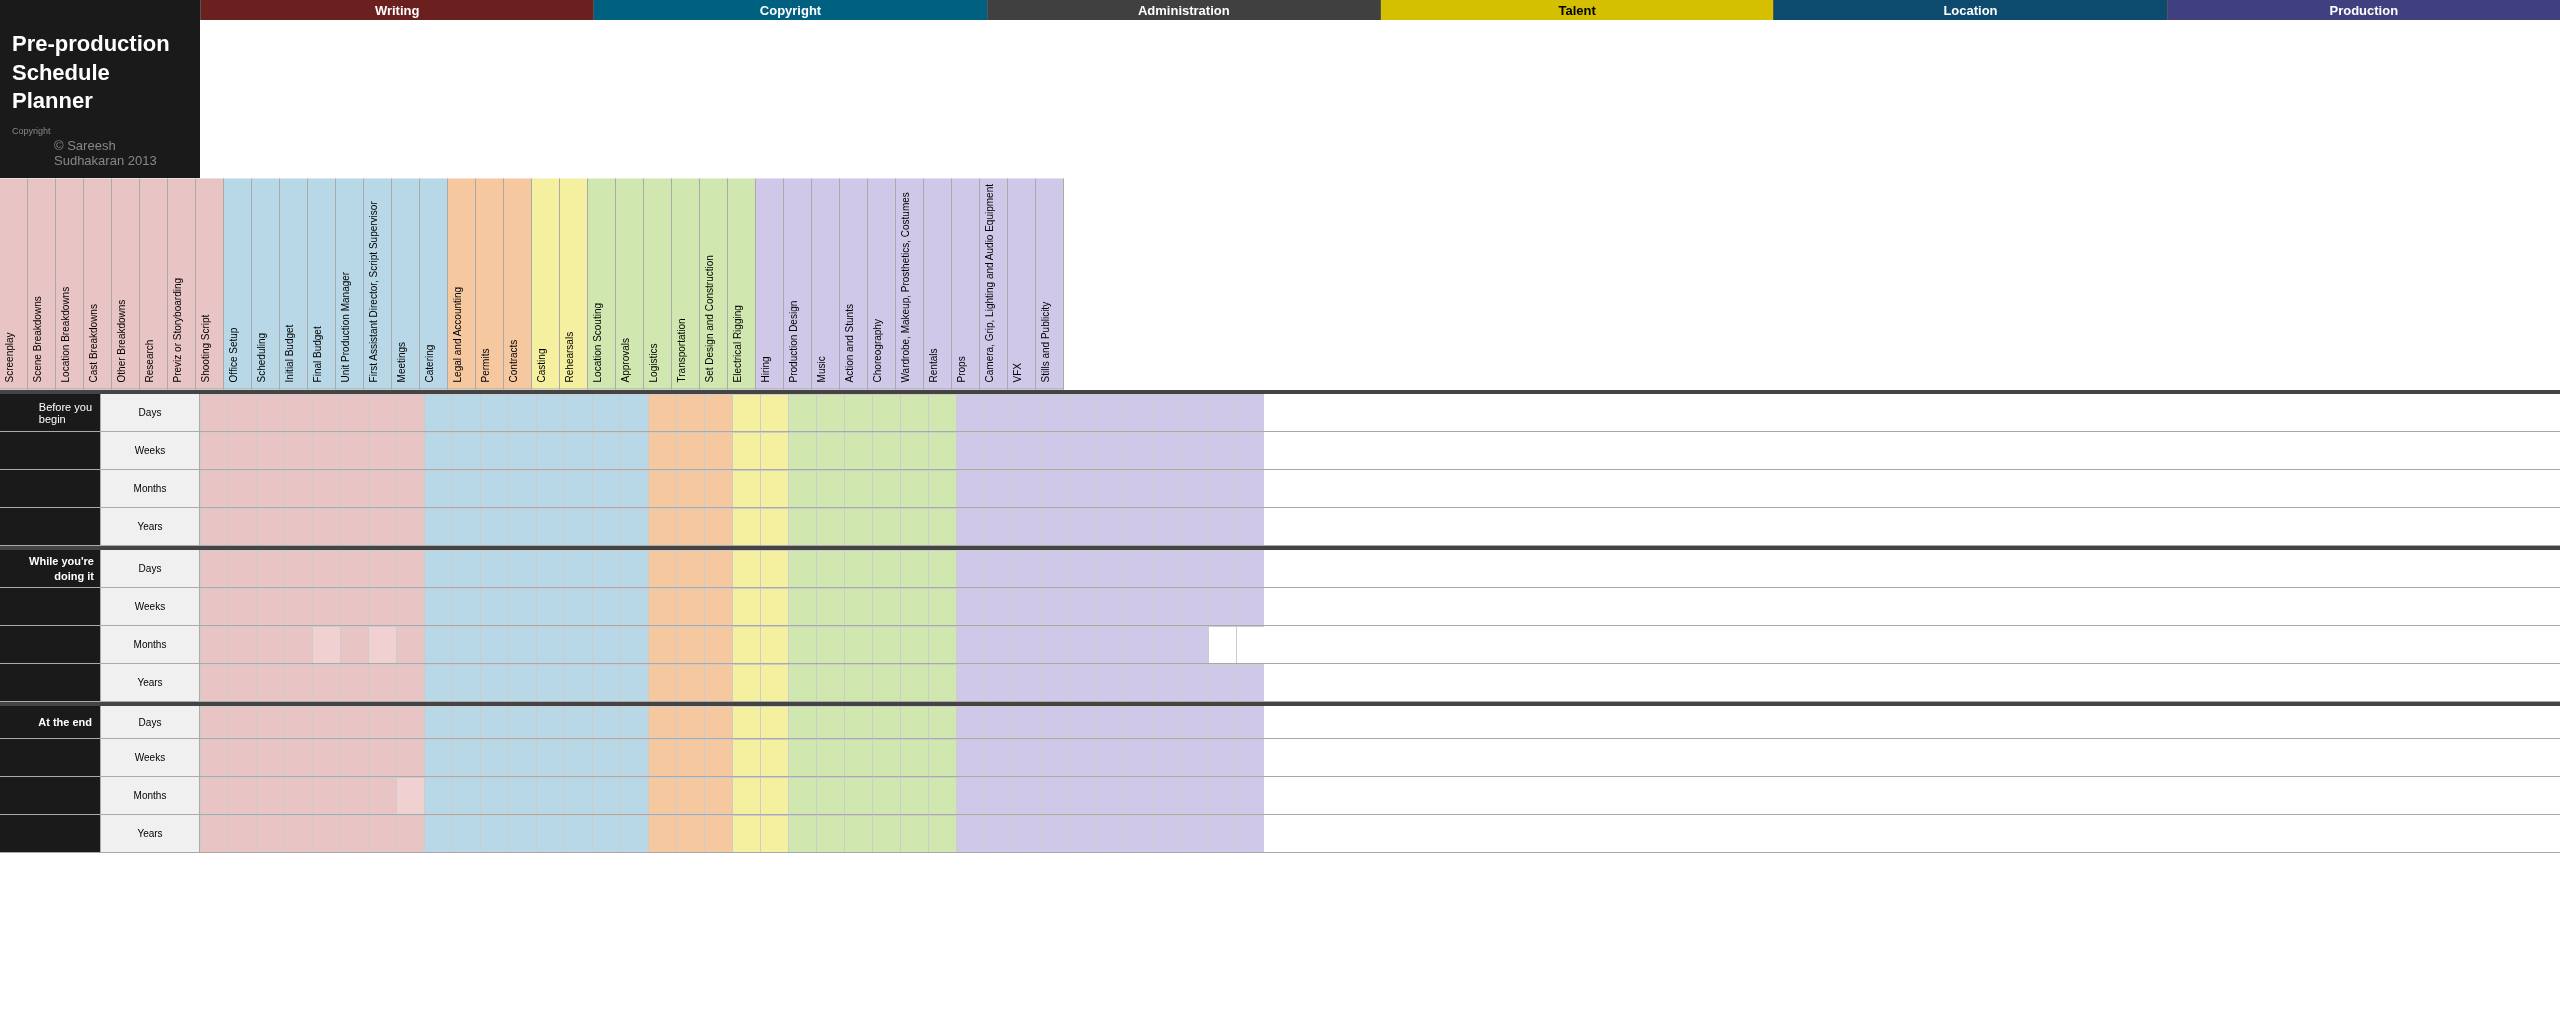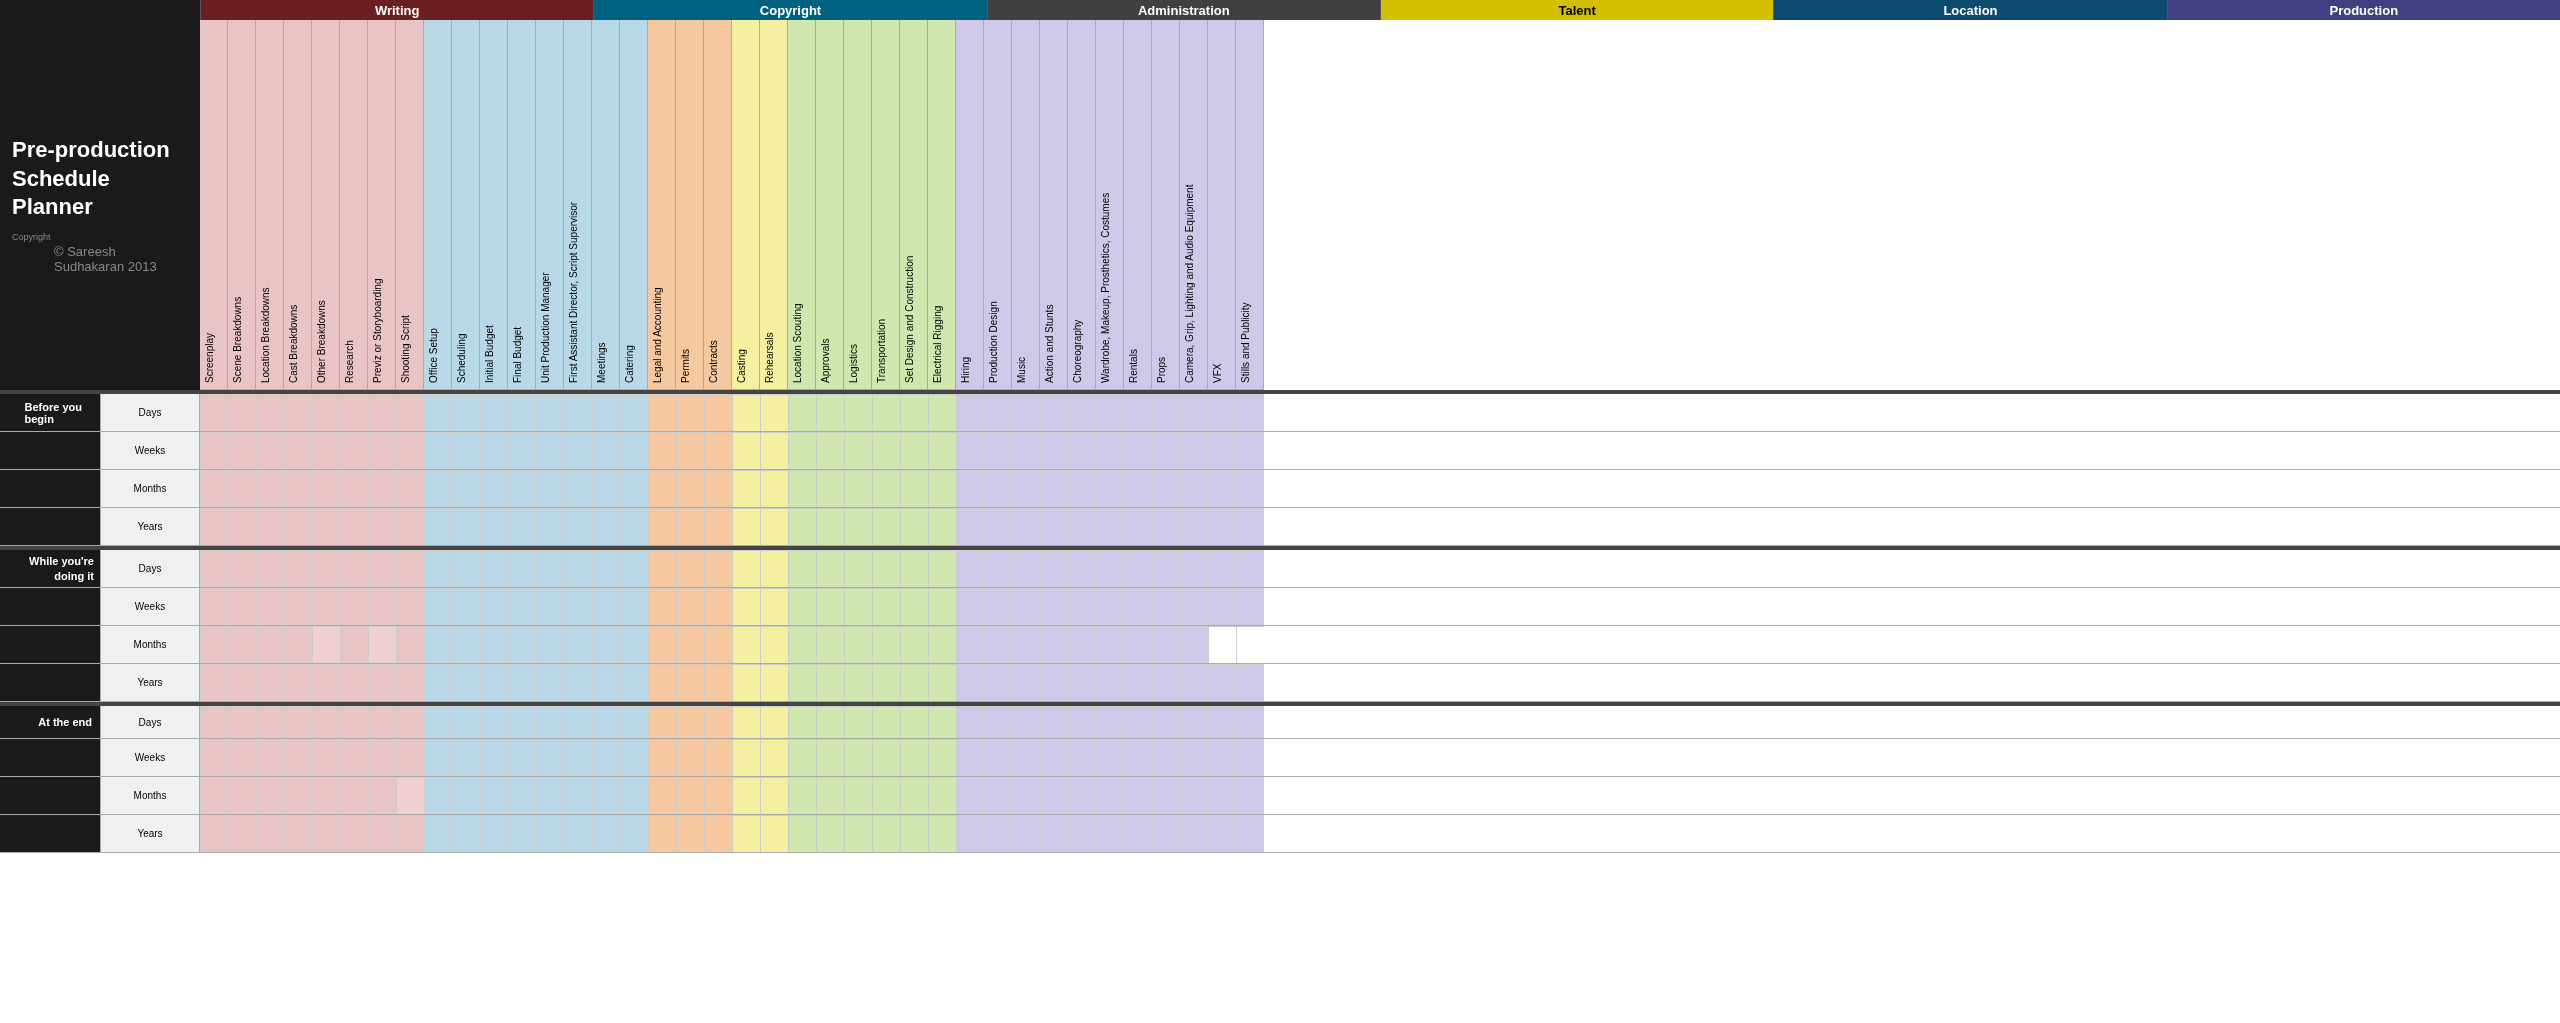--- a/index.html
+++ b/index.html
@@ -64,21 +64,21 @@
 
     <div class="header-section location-header" style="width:168px;min-width:168px;">
       <span>Location</span>
     </div>
 
     <div class="header-section production-header" style="width:308px;min-width:308px;">
       <span>Production</span>
     </div>
   </div>
 
-  <div style="display:flex; height:370px;">
+  <div style="display:flex; height:370px;flex-direction:column;">
 
     <div style="width:200px;min-width:200px;background:#1a1a1a;color:white;display:flex;flex-direction:column;justify-content:center;padding:10px 12px;">
       <div style="font-size:22px;font-weight:bold;line-height:1.3;">Pre-production Schedule Planner</div>
       <div style="margin-top:10px;display:flex;justify-content:space-between;align-items:flex-start;">
         <span style="font-size:9px;color:#888;">Copyright</span>
       </div>
       <div style="font-size:13px;color:#888;margin-top:2px;margin-left:42px;">© Sareesh   Sudhakaran 2013</div>
     </div>
 
     <div style="display:flex;">
@@ -127,21 +127,21 @@
       <div class="col-header production" style="width:28px;min-width:28px;">VFX</div>
       <div class="col-header production" style="width:28px;min-width:28px;">Stills and Publicity</div>
     </div>
   </div>
 
   <div style="height:4px;background:#444;"></div>
 
   <div>
 
     <div style="display:flex;height:38px;border-bottom:1px solid #aaa;">
-      <div style="width:100px;min-width:100px;font-weight:bold;font-size:11px;display:flex;align-items:center;justify-content:flex-end;padding-right:18px;background:#1a1a1a;color:white;">Before you<br>begin</div>
+      <div style="width:100px;min-width:100px;font-weight:normal;font-size:11px;display:flex;align-items:center;justify-content:flex-end;padding-right:8px;background:#1a1a1a;color:white;">Before you<br>begin</div>
       <div style="width:100px;min-width:100px;display:flex;align-items:center;justify-content:center;font-size:10px;background:#f0f0f0;border-left:1px solid #aaa;border-right:1px solid #aaa;">Days</div>
 
       <div class="data-cell writing"></div>
       <div class="data-cell writing"></div>
       <div class="data-cell writing"></div>
       <div class="data-cell writing"></div>
       <div class="data-cell writing"></div>
       <div class="data-cell writing"></div>
       <div class="data-cell writing"></div>
       <div class="data-cell writing"></div>

